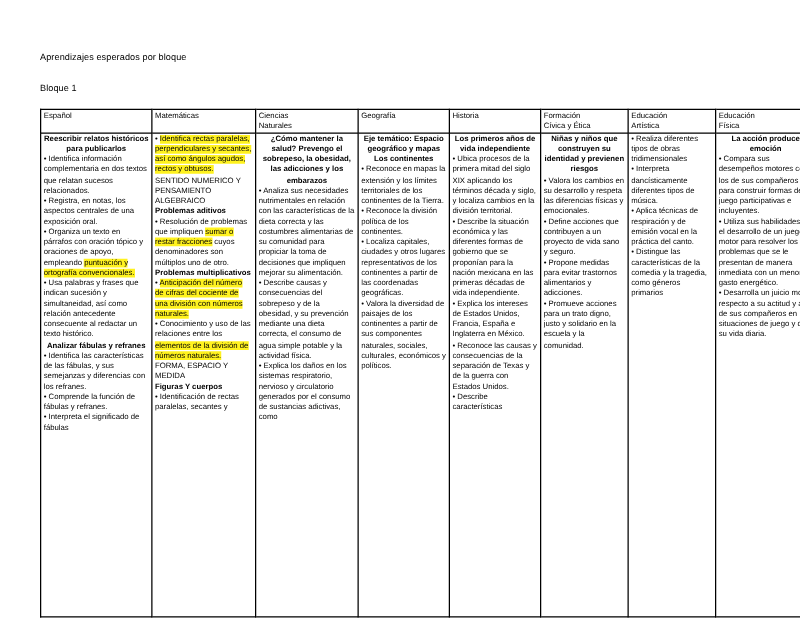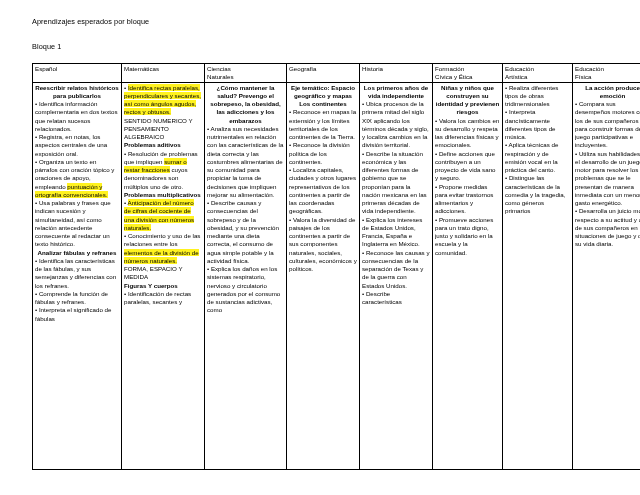--- a/index.html
+++ b/index.html
@@ -12,21 +12,21 @@
     height: 495px;
     overflow: hidden;
     font-family: "Liberation Sans", sans-serif;
     color: #000000;
   }
   .page {
     position: relative;
     width: 640px;
     height: 495px;
     box-sizing: border-box;
-    padding: 18px 28px 0 32px;
+    padding: 42px 28px 0 32px;
   }
   .doc-line {
     font-size: 7.3px;
     line-height: 1.2;
     margin: 0 0 13px 0;
     letter-spacing: 0.01em;
   }
   .doc-line.second { margin-bottom: 11px; margin-top: 16px; }
 
   table.matrix {

